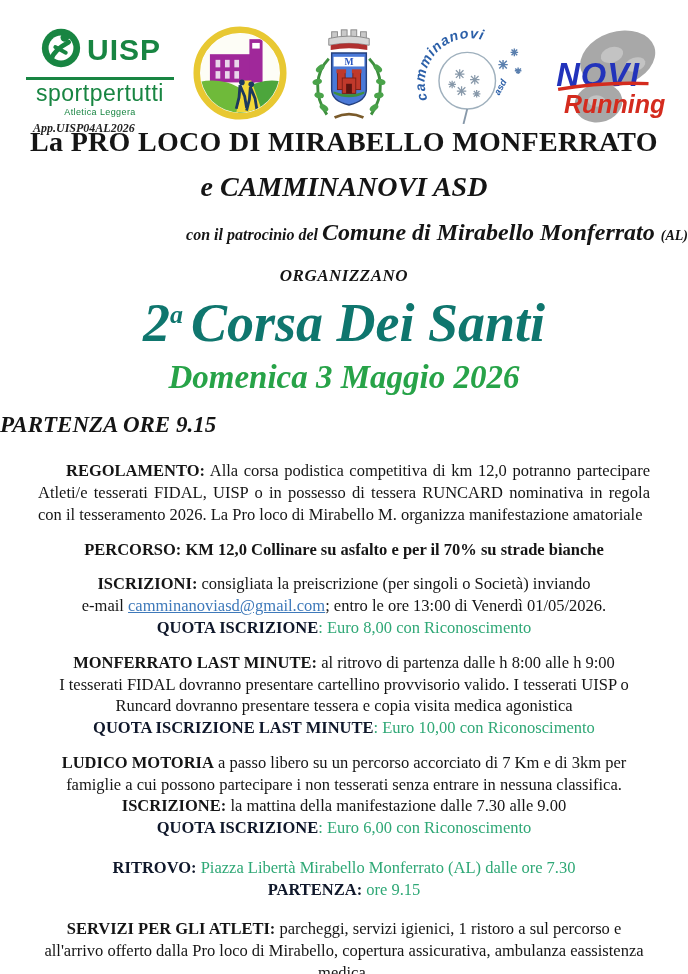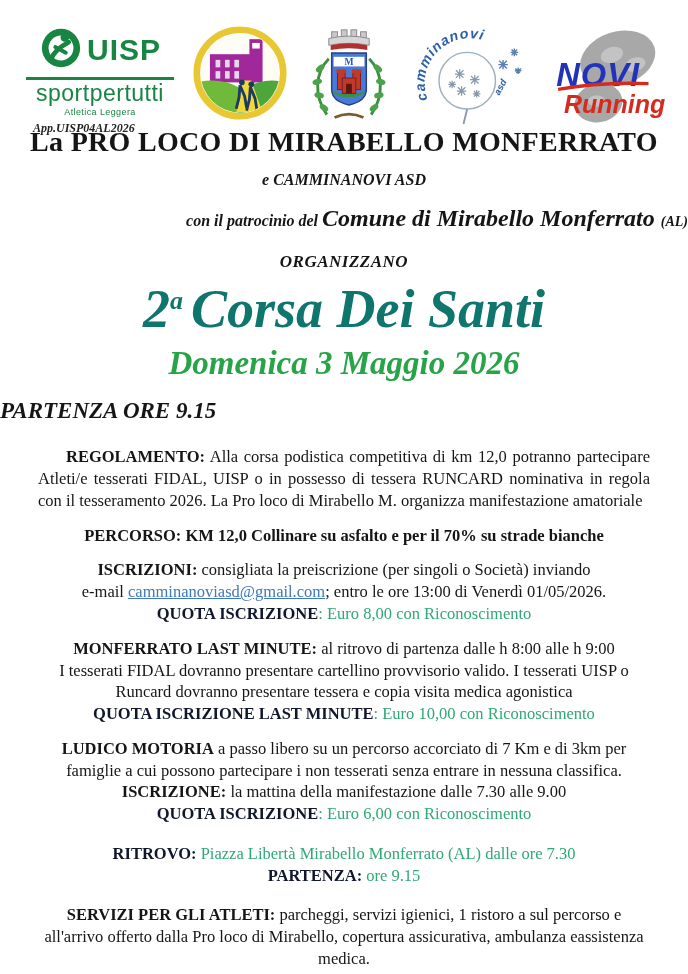--- a/index.html
+++ b/index.html
@@ -12,21 +12,21 @@
   .uisp-block{width:148px;color:#188542;}
   .uisp-top{display:flex;align-items:center;gap:4px;}
   .uisp-word{font-family:"Liberation Sans",sans-serif;font-weight:bold;font-size:30px;letter-spacing:1px;line-height:1;}
   .uisp-rule{height:3px;background:#188542;margin:3px 0 1px 0;width:100%;}
   .uisp-sub{font-family:"Liberation Sans",sans-serif;font-size:23px;letter-spacing:.5px;line-height:1.05;}
   .uisp-sub2{font-family:"Liberation Sans",sans-serif;font-size:9px;margin-top:2px;letter-spacing:.4px;}
   .app-code{position:absolute;left:33px;top:121px;font-size:12px;font-weight:bold;font-style:italic;color:#222;}
 
   
   .h-line1{text-align:center;font-size:28px;font-weight:bold;letter-spacing:.3px;}
-  .h-line2{margin-top:13px;text-align:center;font-size:16px;font-weight:bold;font-style:italic;}
+  .h-line2{margin-top:13px;text-align:center;font-size:28px;font-weight:bold;font-style:italic;}
   .h-patro{margin-top:16px;text-align:right;}
   .h-patro .pre{font-size:16px;font-weight:bold;font-style:italic;}
   .h-patro .main{font-size:24px;font-weight:bold;font-style:italic;}
   .h-patro .suf{font-size:14px;font-weight:bold;font-style:italic;}
   .h-org{margin-top:20px;text-align:center;font-size:17px;font-weight:bold;font-style:italic;letter-spacing:.5px;}
   .ev-title{margin-top:8px;text-align:center;font-size:54px;font-weight:bold;font-style:italic;color:#0f766e;line-height:1.1;}
   .ev-title sup{font-size:26px;vertical-align:18px;margin-right:8px;}
   .ev-date{margin-top:6px;text-align:center;font-size:33px;font-weight:bold;font-style:italic;color:#27a348;}
   .ev-start{margin-top:16px;text-align:left;font-size:23px;font-weight:bold;font-style:italic;color:#151515;}
 

